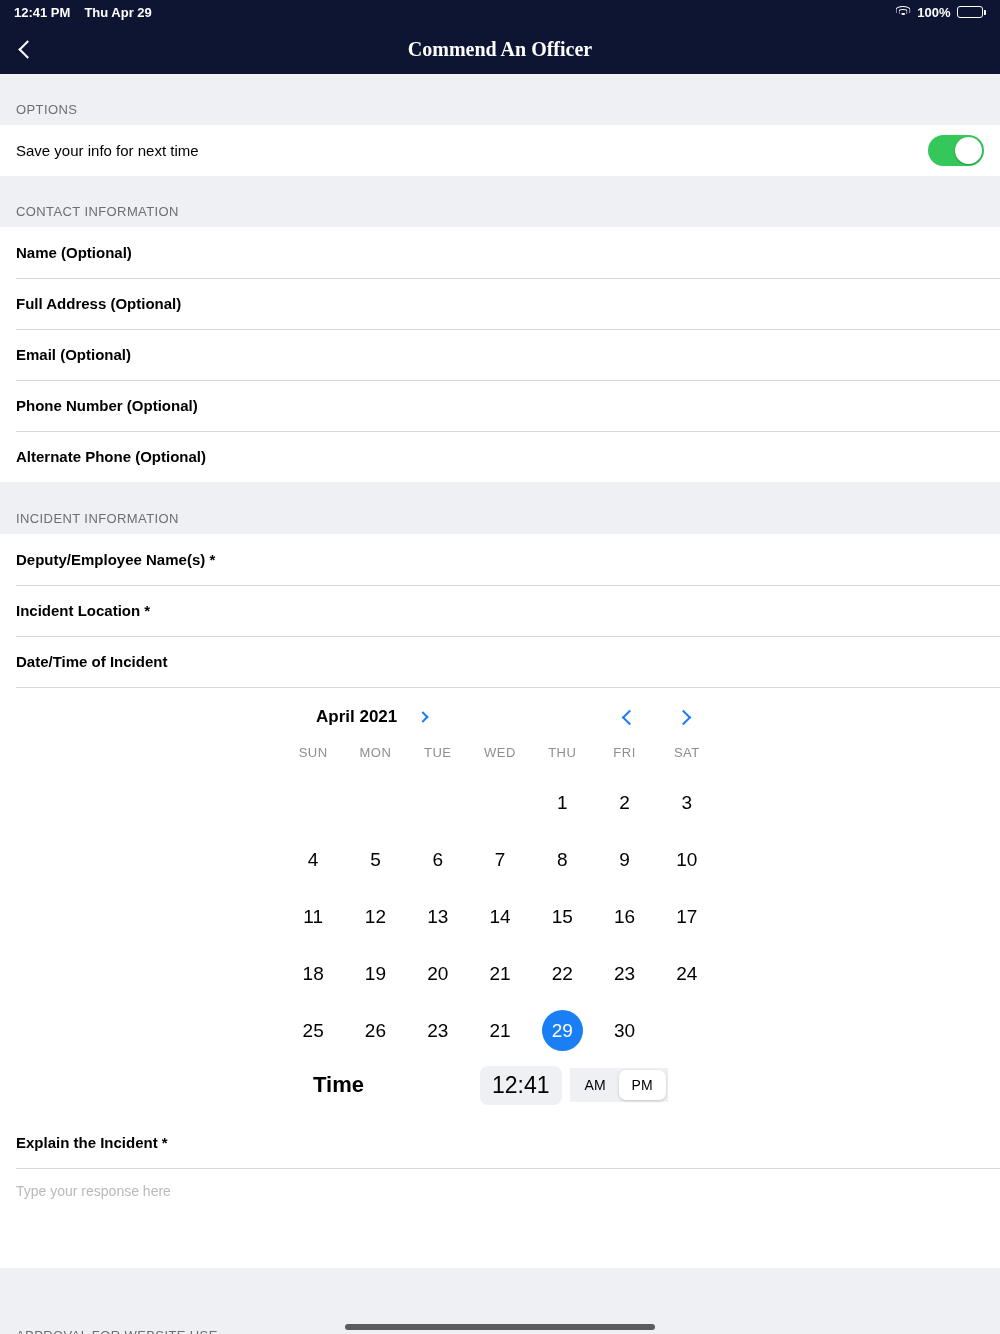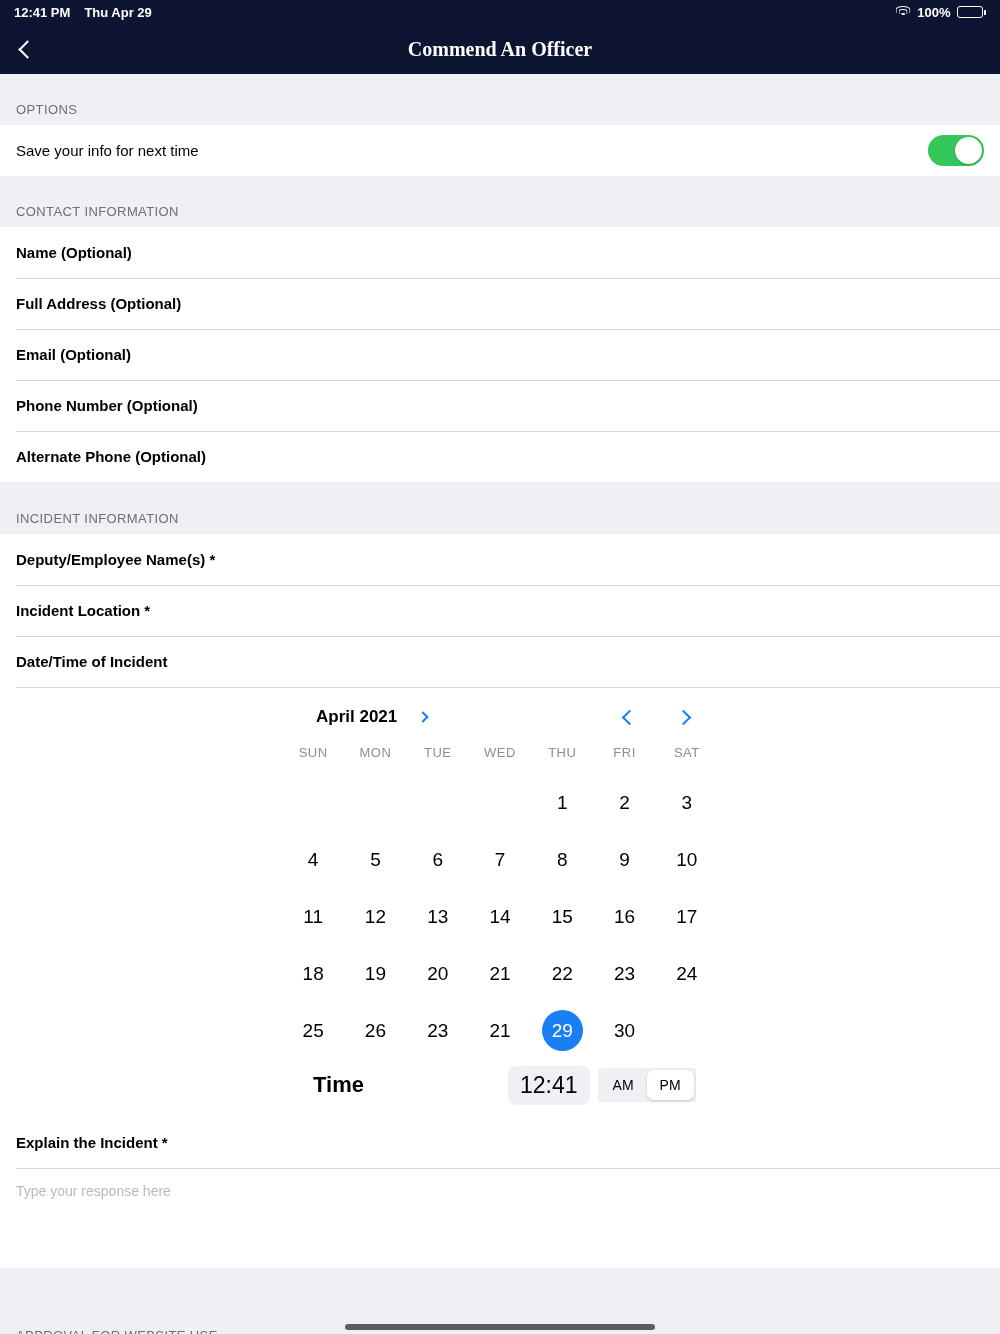--- a/index.html
+++ b/index.html
@@ -116,21 +116,21 @@
   .cal-week .sel {
     width: 41px; height: 41px; border-radius: 50%; background: #1a7ef5; color: #fff;
     display: flex; align-items: center; justify-content: center; margin: 0 auto;
   }
   .cal-week div.empty { color: transparent; }
 
   .time-row {
     display: flex; align-items: center; height: 52px; position: relative;
   }
   .time-label { position: absolute; left: 313px; font-size: 22px; font-weight: bold; }
-  .time-controls { position: absolute; left: 508px; display: flex; align-items: center; gap: 0; }
+  .time-controls { position: absolute; left: 480px; display: flex; align-items: center; gap: 0; }
   .time-field {
     background: #eef0f4; border-radius: 8px; padding: 6px 12px;
     font-size: 23px; color: #000; min-width: 70px; text-align: center; cursor: pointer;
   }
   .ampm {
     margin-left: 8px; display: flex; background: #eef0f4; border-radius: 0; padding: 2px;
   }
   .ampm .seg {
     font-size: 14px; padding: 7px 13px; border-radius: 7px; color: #000; cursor: pointer;
   }

